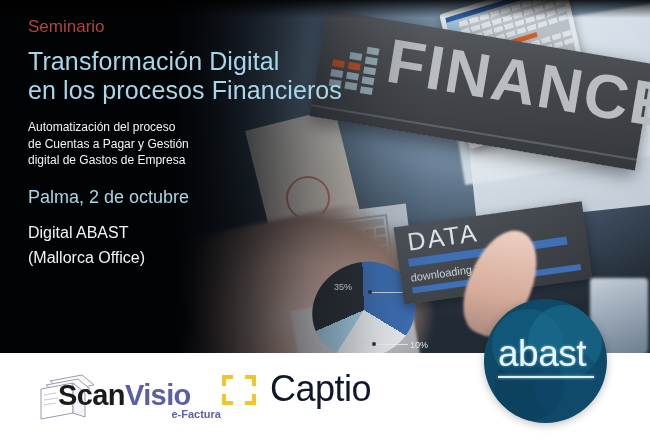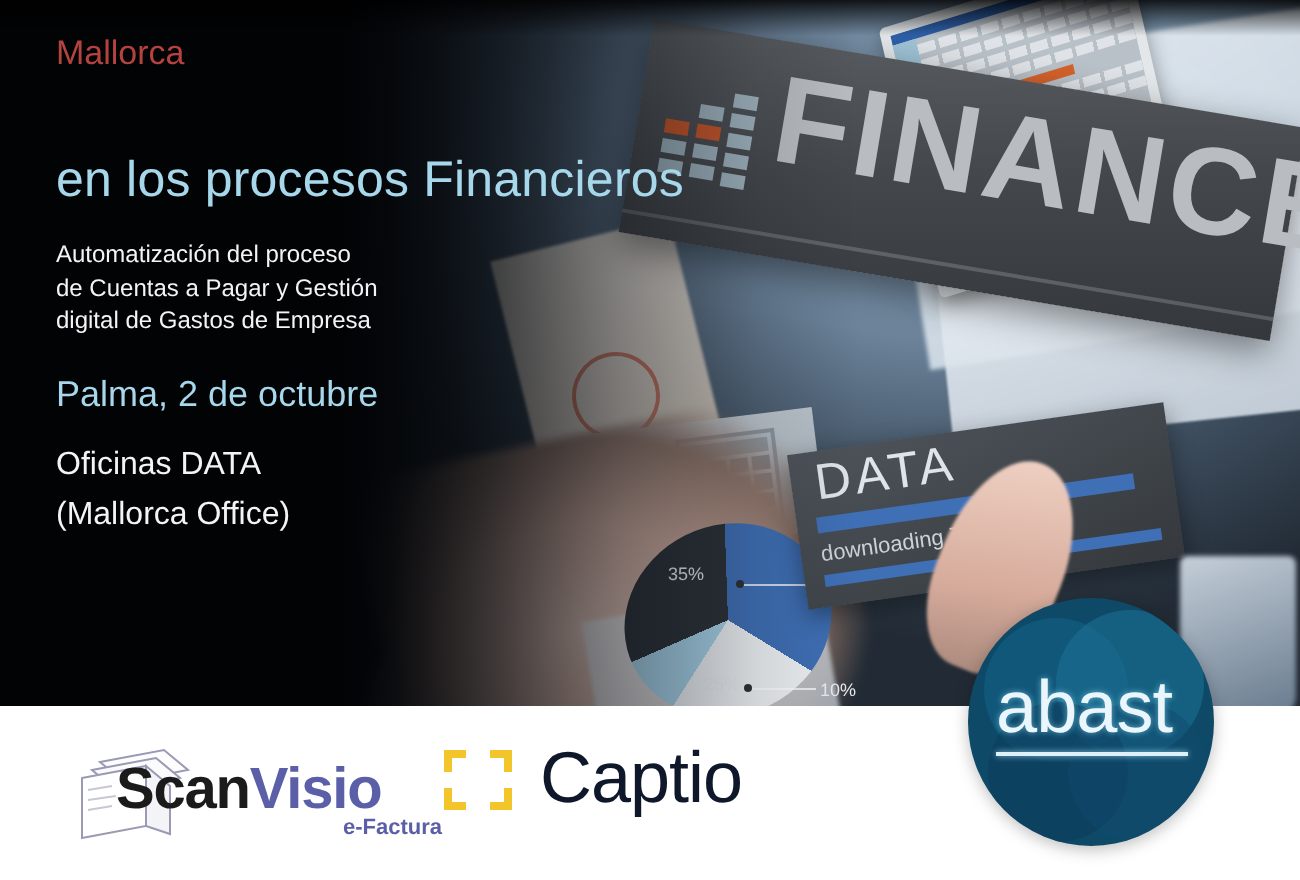--- a/index.html
+++ b/index.html
@@ -350,33 +350,33 @@
     </div>
 
     <div class="finger"></div>
     <div class="glass"></div>
 
     <div class="shade"></div>
     <div class="shade-top"></div>
   </div>
 
   <div class="txt">
-    <div class="kicker">Mallorca</div>
+    <div class="kicker">Seminario</div>
     <h1>
-      <br>
+      <span>Transformación Digital</span><br>
       <span>en los procesos Financieros</span>
     </h1>
     <div class="sub">
       <span>Automatización del proceso</span><br>
       <span>de Cuentas a Pagar y Gestión</span><br>
       <span>digital de Gastos de Empresa</span>
     </div>
     <div class="date">Palma, 2 de octubre</div>
     <div class="venue">
-      <span>Oficinas DATA</span><br>
+      <span>Digital ABAST</span><br>
       <span>(Mallorca Office)</span>
     </div>
   </div>
 
   <div class="footer">
 
     <div class="scanvisio">
       <svg class="sv-book" viewBox="0 0 66 48">
         <path d="M14 8 L46 2 L58 12 L26 18 Z" fill="#fdfdfd" stroke="#9a9ab4" stroke-width="1"></path>
         <path d="M10 12 L42 6 L54 16 L22 22 Z" fill="#fbfbfd" stroke="#9a9ab4" stroke-width="1"></path>

